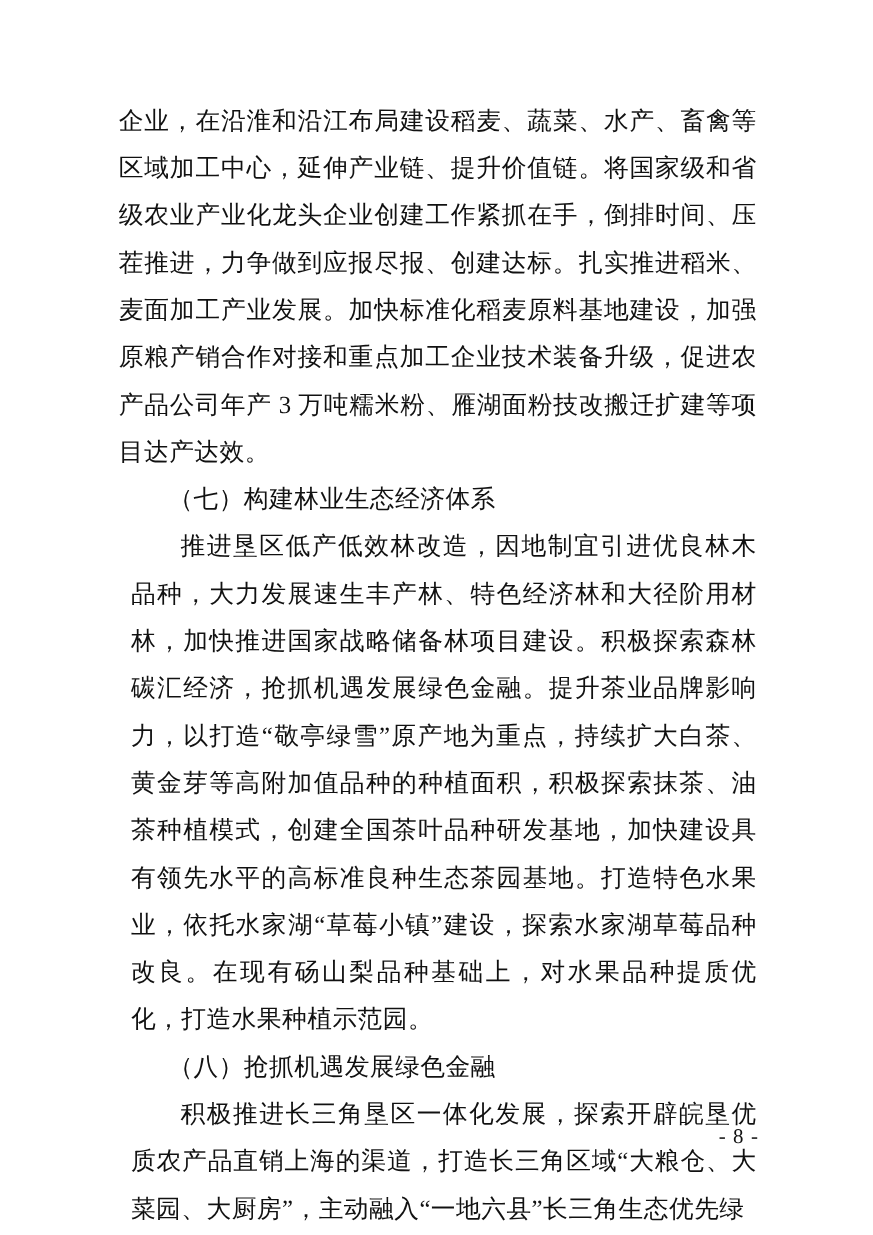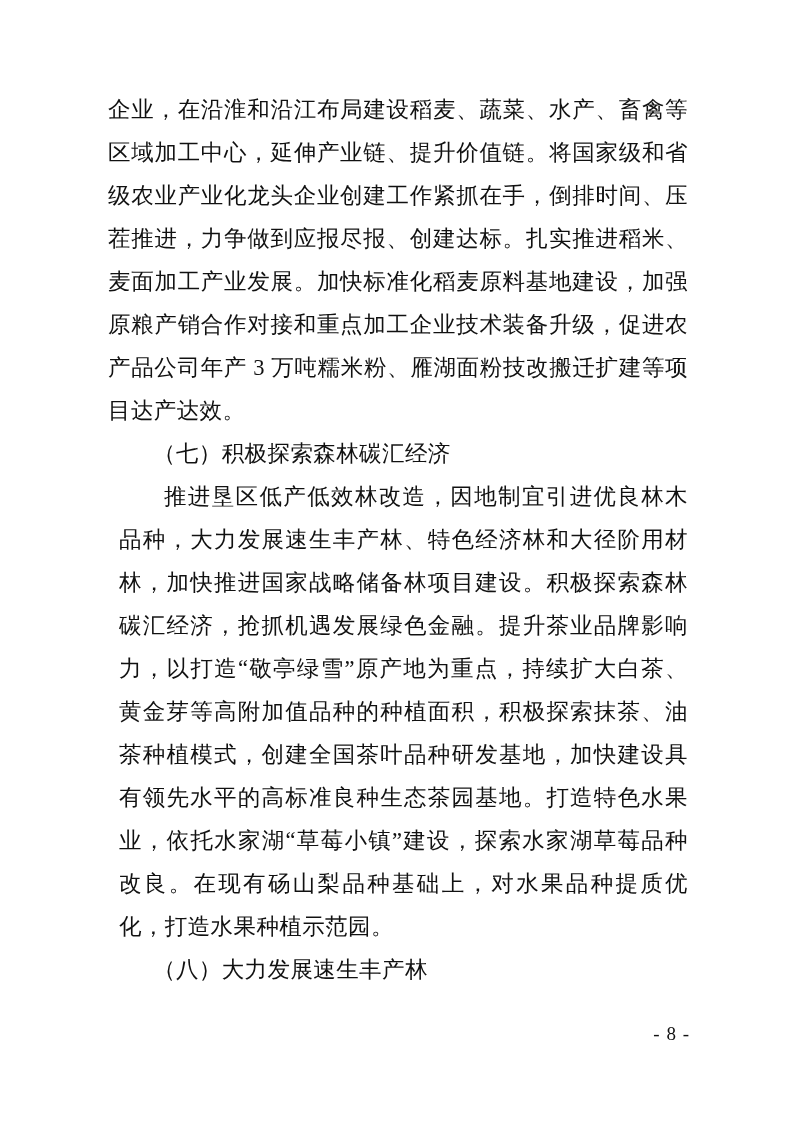--- a/index.html
+++ b/index.html
@@ -59,18 +59,19 @@
     color: #111111;
     font-family: "Liberation Serif", "DejaVu Serif", serif;
   }
 </style>
 </head>
 <body>
 
 <div class="page">
   <div class="content">
     <p class="body-par">企业，在沿淮和沿江布局建设稻麦、蔬菜、水产、畜禽等区域加工中心，延伸产业链、提升价值链。将国家级和省级农业产业化龙头企业创建工作紧抓在手，倒排时间、压茬推进，力争做到应报尽报、创建达标。扎实推进稻米、麦面加工产业发展。加快标准化稻麦原料基地建设，加强原粮产销合作对接和重点加工企业技术装备升级，促进农产品公司年产 3 万吨糯米粉、雁湖面粉技改搬迁扩建等项目达产达效。</p>
-    <p class="heading-par">（七）积极探索森林碳汇经济</p>
+    <p class="heading-par">（七）构建林业生态经济体系</p>
     <p class="body-par indent">推进垦区低产低效林改造，因地制宜引进优良林木品种，大力发展速生丰产林、特色经济林和大径阶用材林，加快推进国家战略储备林项目建设。积极探索森林碳汇经济，抢抓机遇发展绿色金融。提升茶业品牌影响力，以打造“敬亭绿雪”原产地为重点，持续扩大白茶、黄金芽等高附加值品种的种植面积，积极探索抹茶、油茶种植模式，创建全国茶叶品种研发基地，加快建设具有领先水平的高标准良种生态茶园基地。打造特色水果业，依托水家湖“草莓小镇”建设，探索水家湖草莓品种改良。在现有砀山梨品种基础上，对水果品种提质优化，打造水果种植示范园。</p>
-    <p class="heading-par">（八）大力发展速生丰产林</p>
+    <p class="heading-par">（八）抢抓机遇发展绿色金融</p>
+    <p class="body-par indent">积极推进长三角垦区一体化发展，探索开辟皖垦优质农产品直销上海的渠道，打造长三角区域“大粮仓、大菜园、大厨房”，主动融入“一地六县”长三角生态优先绿</p>
   </div>
   <div class="page-number">- 8 -</div>
 </div>
 
 </body></html>

